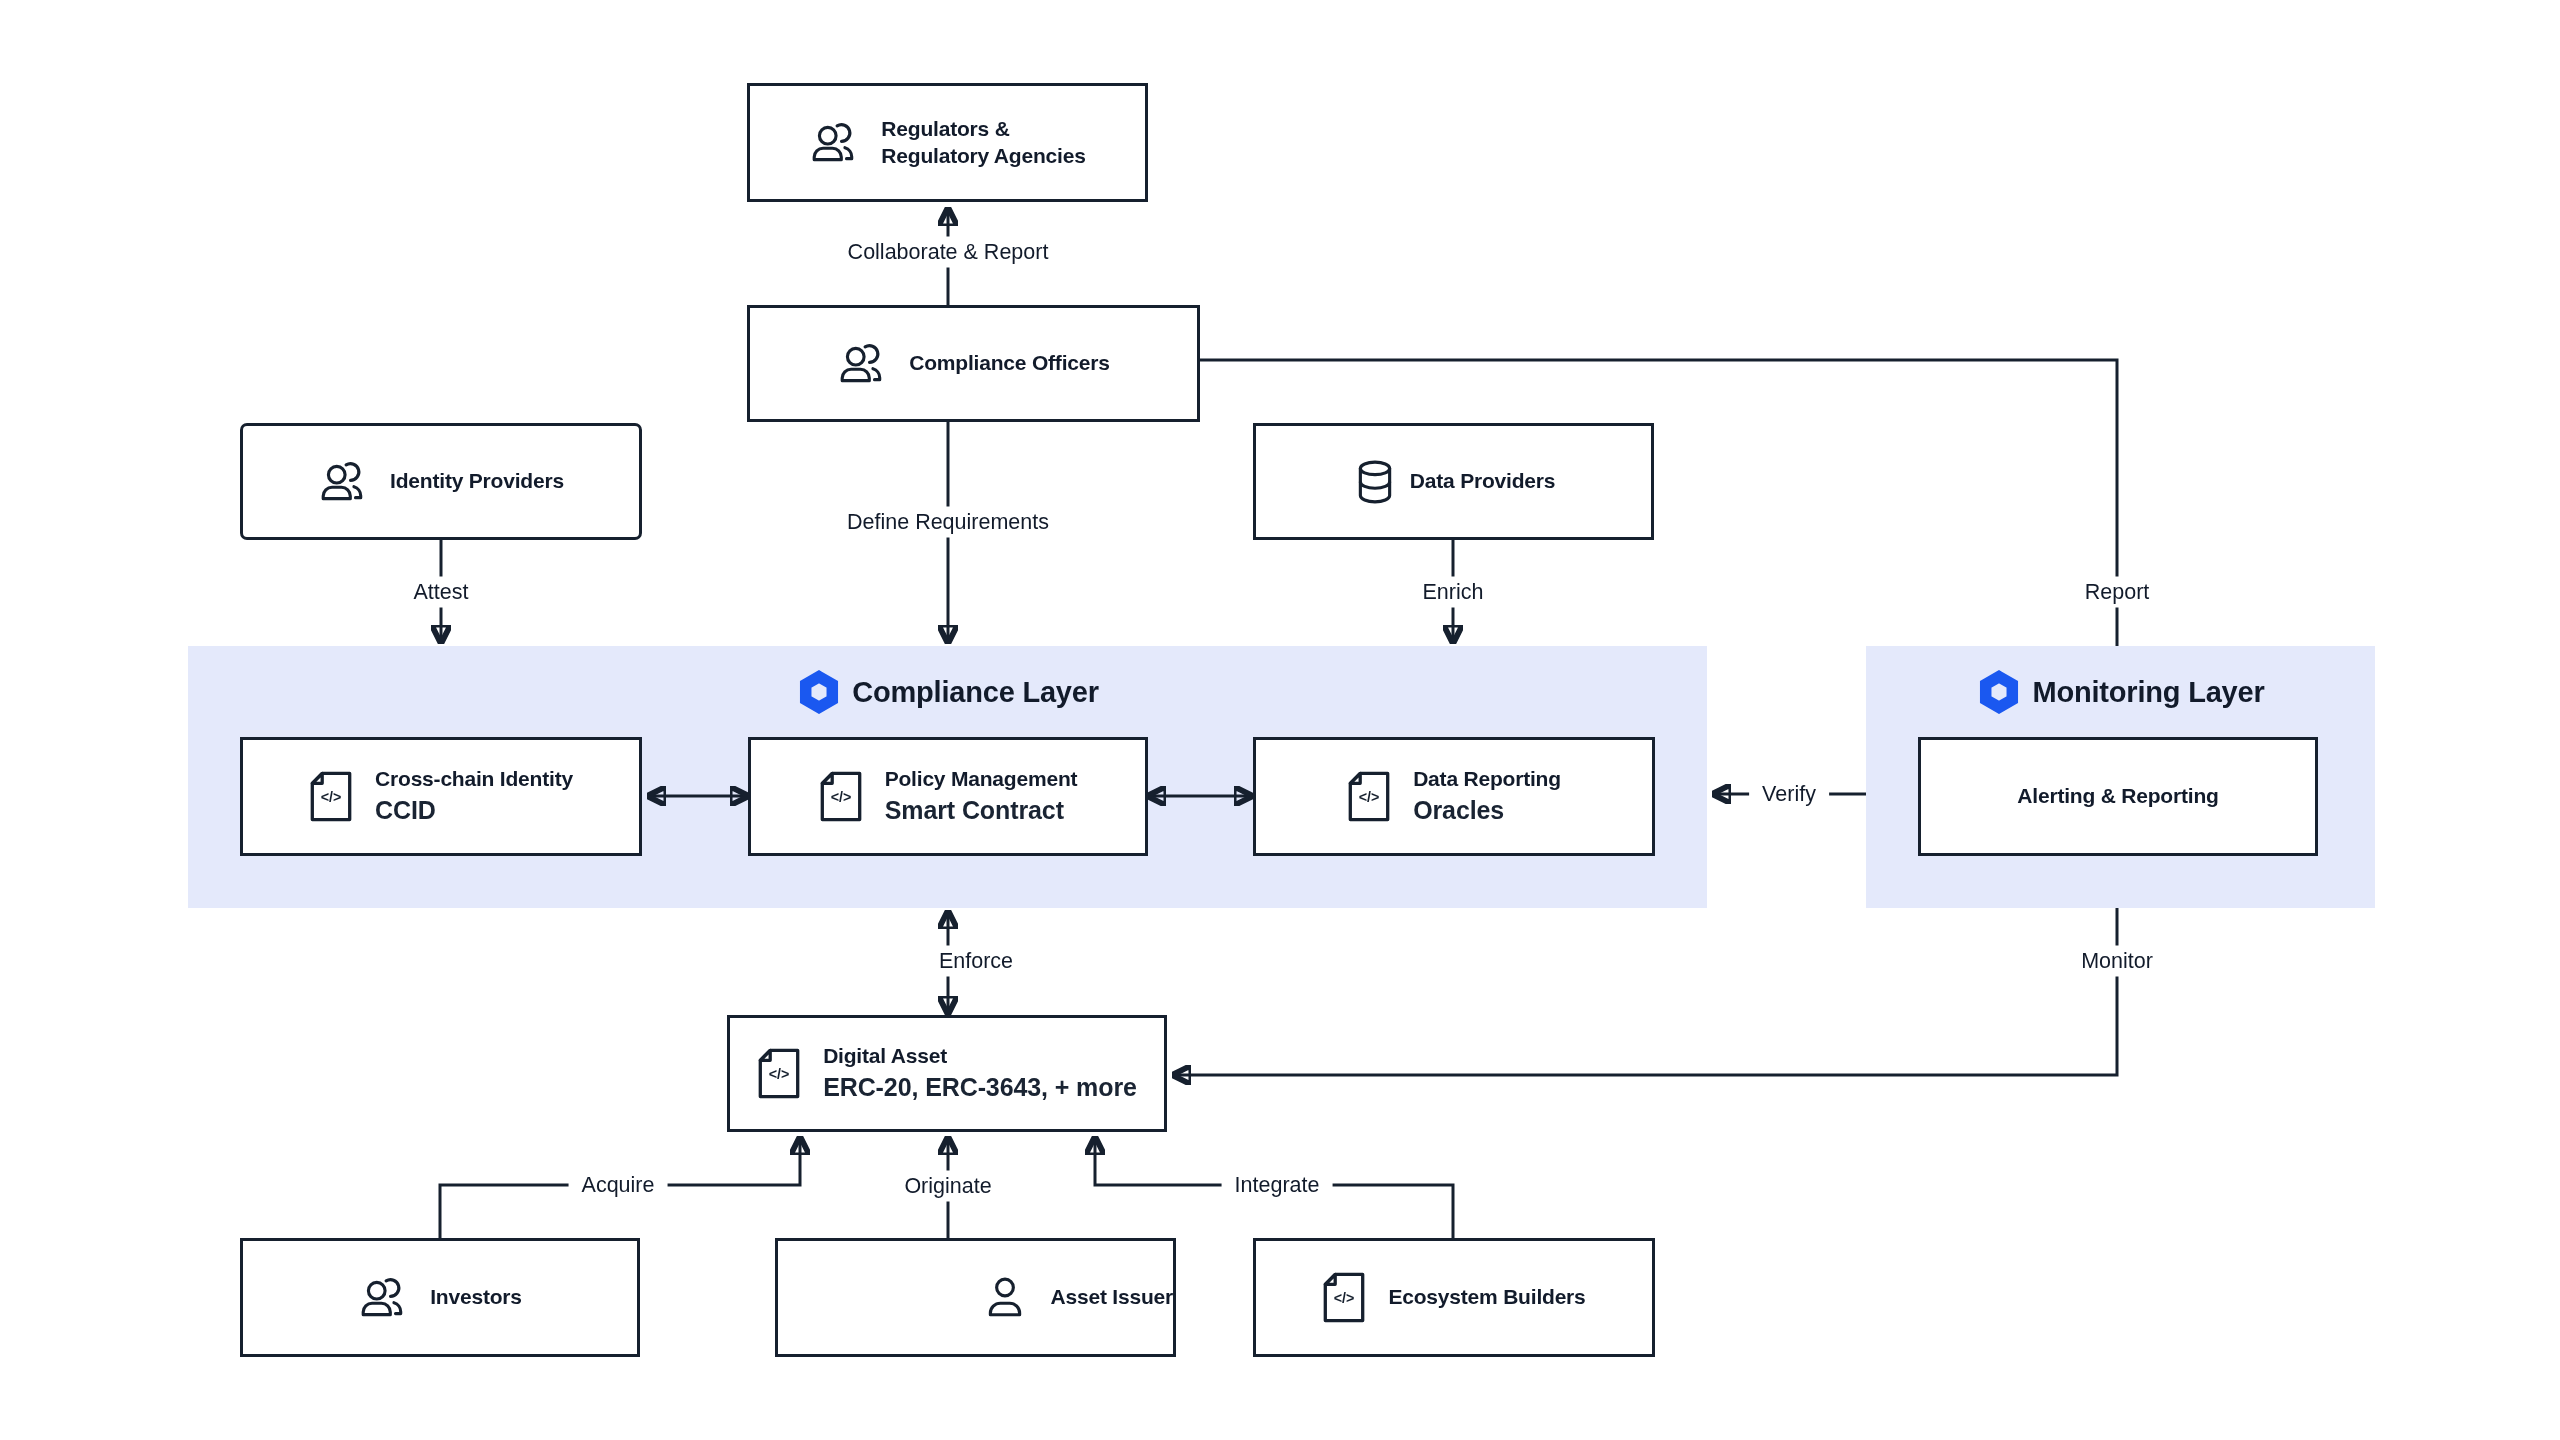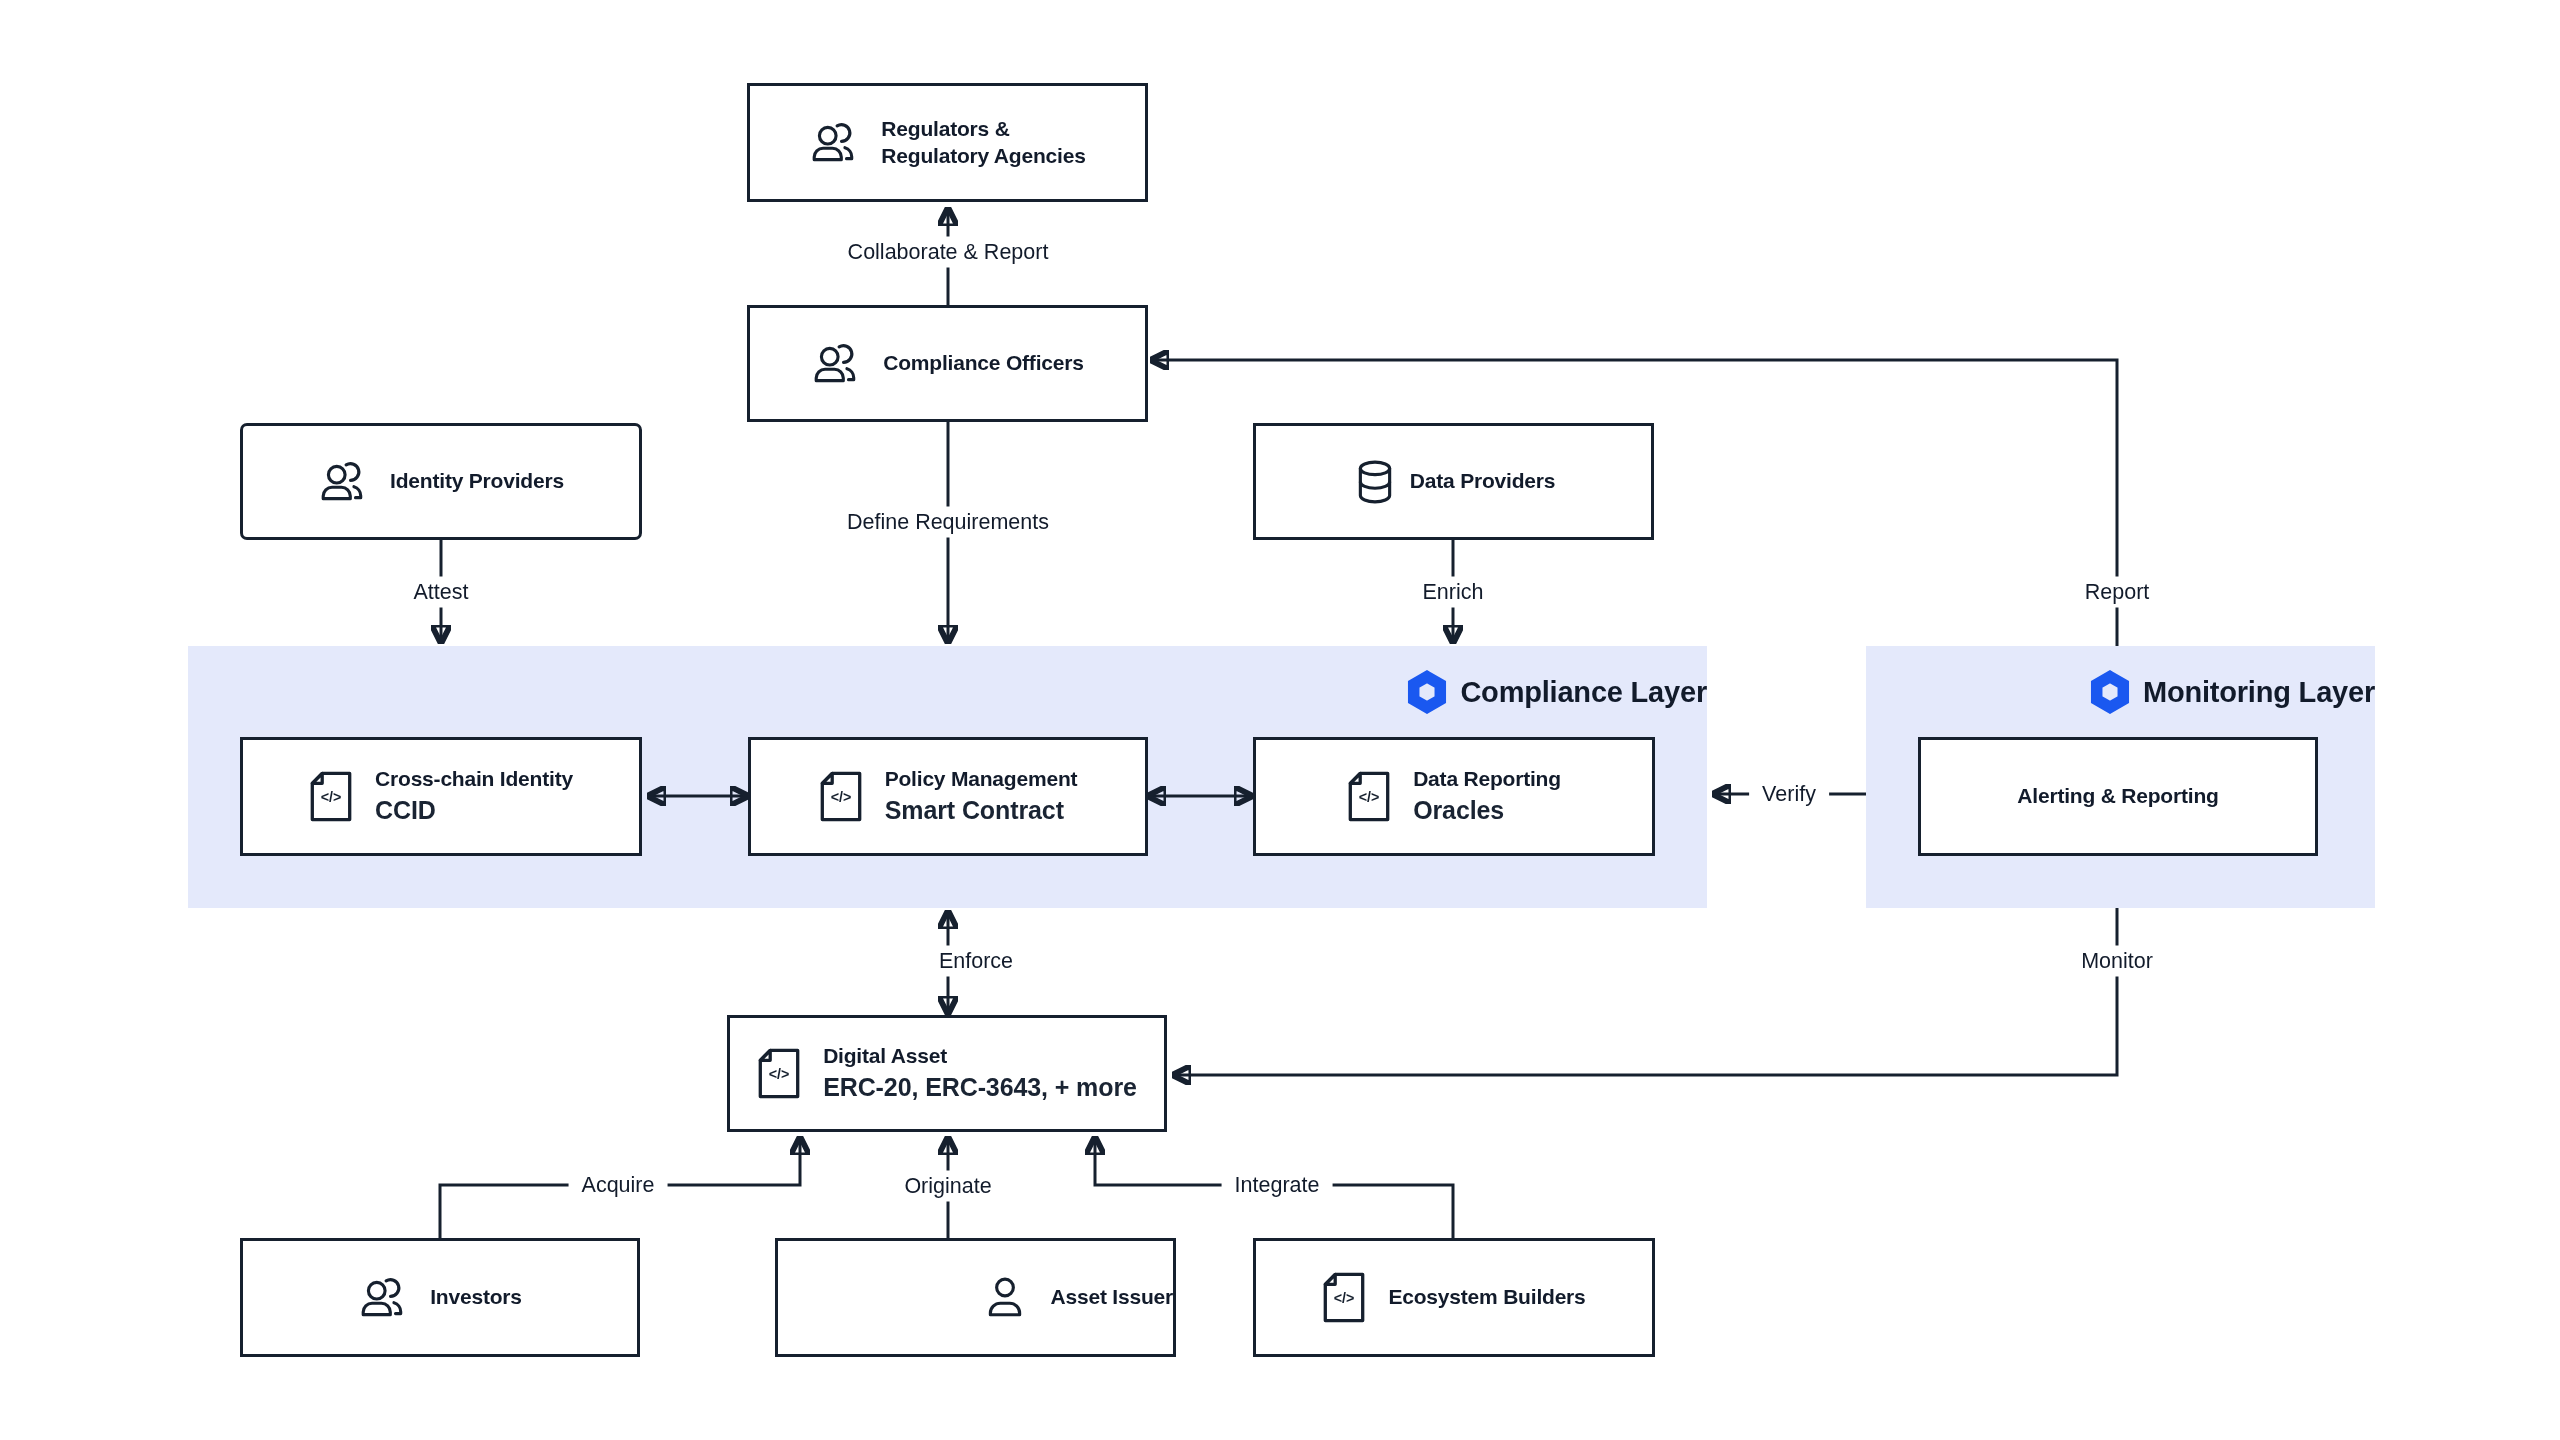--- a/index.html
+++ b/index.html
@@ -18,21 +18,21 @@
     position:relative;
     overflow:hidden;
   }
   .canvas{position:absolute;inset:0;}
   .band{
     position:absolute;
     background:var(--layer-bg);
   }
   .band-head{
     position:absolute;left:0;right:0;top:23px;
-    display:flex;align-items:center;justify-content:flex-end;gap:10px;
+    display:flex;align-items:center;justify-content:center;gap:10px;
   }
   .band-title{
     font-size:29px;font-weight:700;letter-spacing:-0.2px;color:#121B2B;
   }
   .wires{position:absolute;left:0;top:0;}
   .wires path{fill:none;stroke:var(--ink);stroke-width:3;}
   .node{
     position:absolute;
     background:#fff;
     border:3px solid var(--ink);
@@ -114,21 +114,21 @@
         <path d="M27 5.6 a8 8 0 1 1 4.2 14.8"></path>
         <path d="M34.5 26.5 a9 9 0 0 1 6.5 8.7 V37 h-5"></path>
       </svg>
     </span>
     <div class="ntext">
       <div class="ntitle">Regulators &amp;
 Regulatory Agencies</div>
     </div>
   </div>
 
-  <div class="node" style="left:747px;top:305px;width:401px;height:117px;">
+  <div class="node" style="left:747px;top:305px;width:453px;height:117px;">
     <span class="nicon">
       <svg width="50" height="46" viewBox="0 0 48 44" fill="none" stroke-width="3" stroke-linecap="round" stroke-linejoin="round">
         <circle cx="18" cy="15" r="8"></circle>
         <path d="M5 38 v-2.5 a8.5 8.5 0 0 1 8.5 -8.5 h9 a8.5 8.5 0 0 1 8.5 8.5 V38 Z"></path>
         <path d="M27 5.6 a8 8 0 1 1 4.2 14.8"></path>
         <path d="M34.5 26.5 a9 9 0 0 1 6.5 8.7 V37 h-5"></path>
       </svg>
     </span>
     <div class="ntext">
       <div class="ntitle">Compliance Officers</div>

